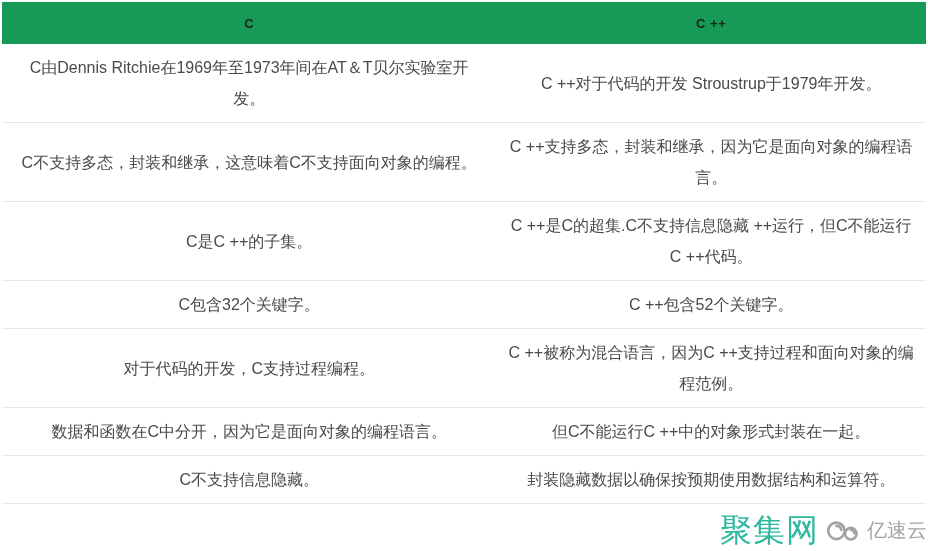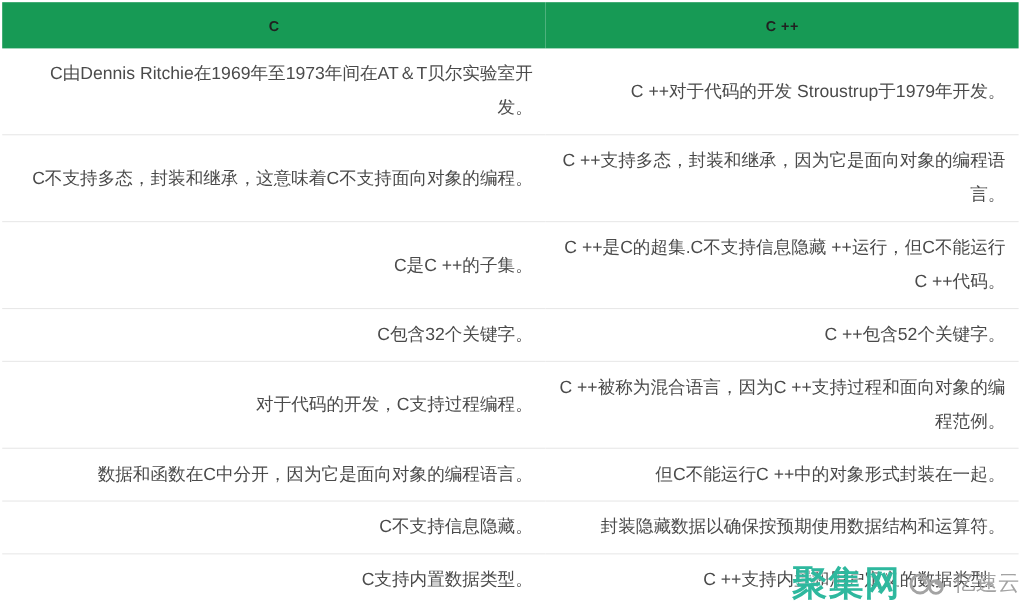--- a/index.html
+++ b/index.html
@@ -43,36 +43,36 @@
     padding: 0;
     letter-spacing: 0.5px;
   }
   table.comparison-table td {
     border-bottom: 1px solid var(--border);
     padding: 8px 12px;
     font-size: 16px;
     line-height: 31px;
     color: var(--body_text);
     vertical-align: middle;
-    text-align: right;
+    text-align: center;
     word-break: break-word;
   }
   .watermark {
     position: absolute;
     right: 1px;
     bottom: 5px;
     display: flex;
     align-items: center;
     gap: 5px;
     pointer-events: none;
     white-space: nowrap;
   }
   .wm-name {
     font-size: 32px;
-    font-weight: bold;
+    font-weight: normal;
     color: var(--wm_green);
     line-height: 1;
     letter-spacing: 1px;
     text-shadow: 1px 1px 0 rgba(255,255,255,0.6);
   }
   .wm-cloud {
     display: inline-block;
   }
   .wm-cloud circle, .wm-cloud path {
     fill: none;
@@ -124,24 +124,20 @@
         <td>C ++被称为混合语言，因为C ++支持过程和面向对象的编程范例。</td>
       </tr>
       <tr>
         <td>数据和函数在C中分开，因为它是面向对象的编程语言。</td>
         <td>但C不能运行C ++中的对象形式封装在一起。</td>
       </tr>
       <tr>
         <td>C不支持信息隐藏。</td>
         <td>封装隐藏数据以确保按预期使用数据结构和运算符。</td>
       </tr>
-      <tr>
-        <td>C支持内置数据类型。</td>
-        <td>C ++支持内置和用户定义的数据类型。</td>
-      </tr>
     </tbody>
   </table>
 
   <div class="watermark">
     <span class="wm-name">聚集网</span>
     <svg class="wm-cloud" width="38" height="28" viewBox="0 0 46 34" aria-hidden="true">
       <circle cx="15" cy="18" r="10"></circle>
       <circle cx="32.5" cy="21.5" r="7"></circle>
       <path d="M15 12 a6 6 0 0 1 6 5"></path>
       <path d="M32.5 17 a4.5 4.5 0 0 1 4.5 4"></path>

